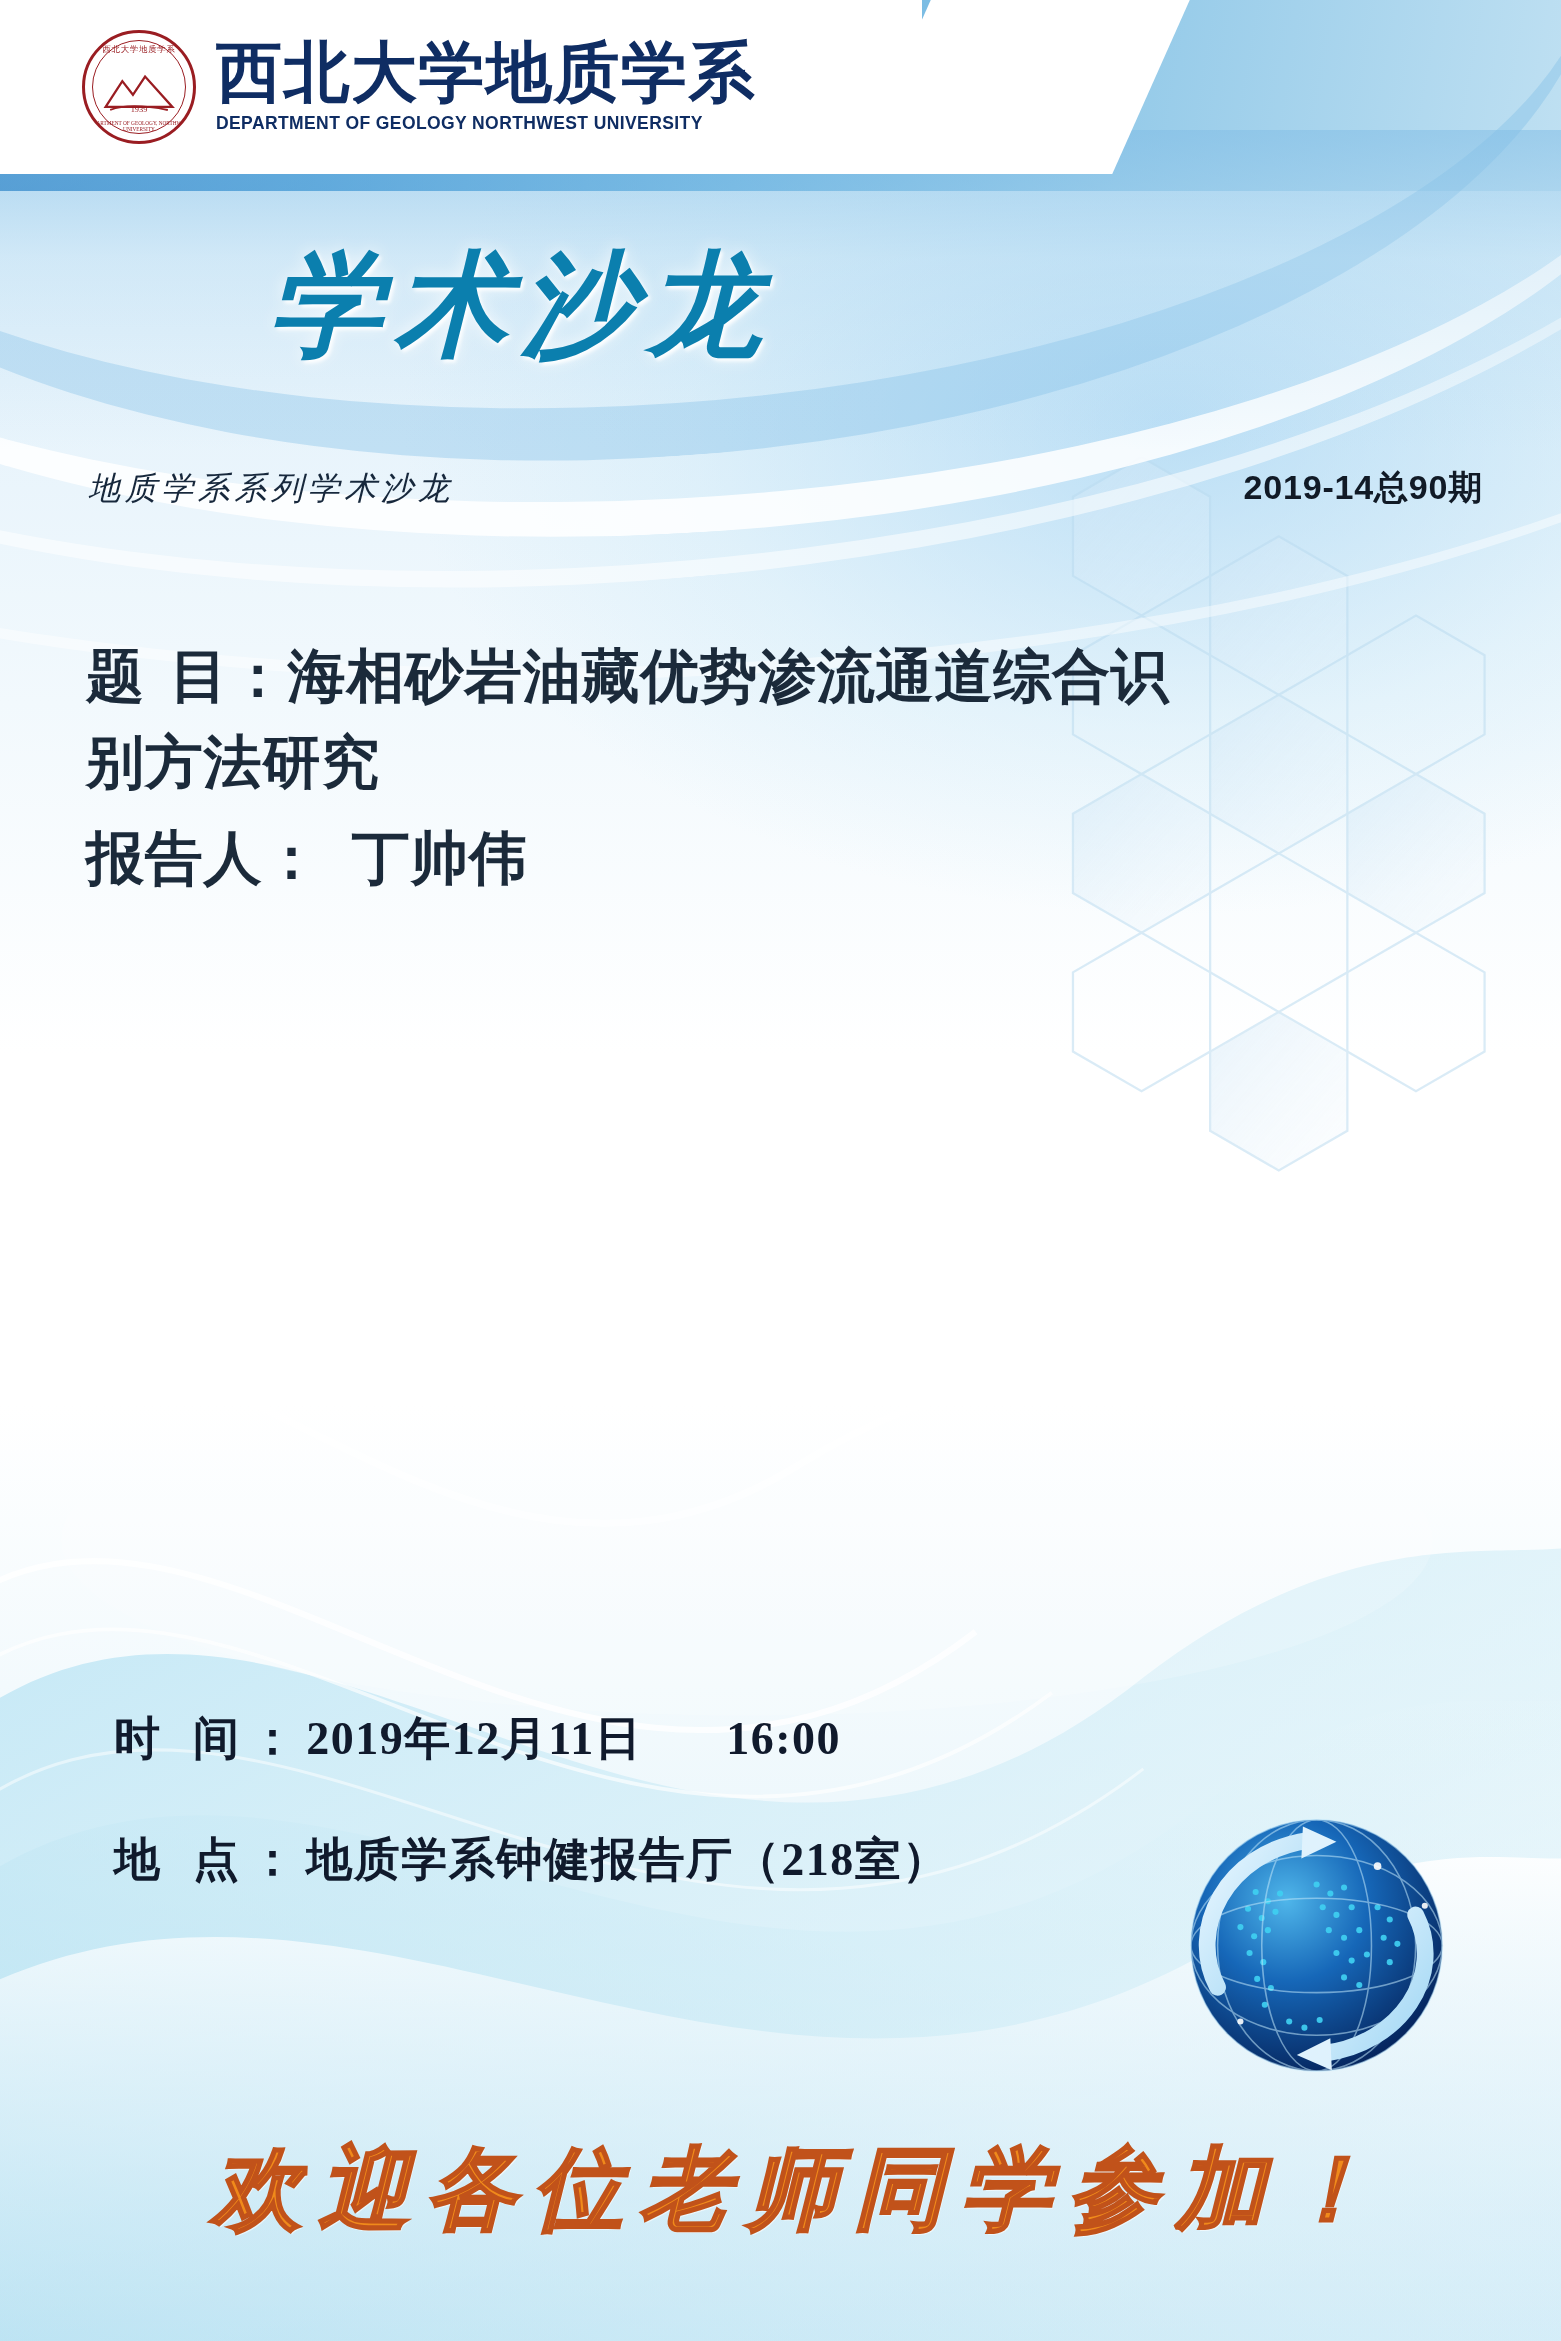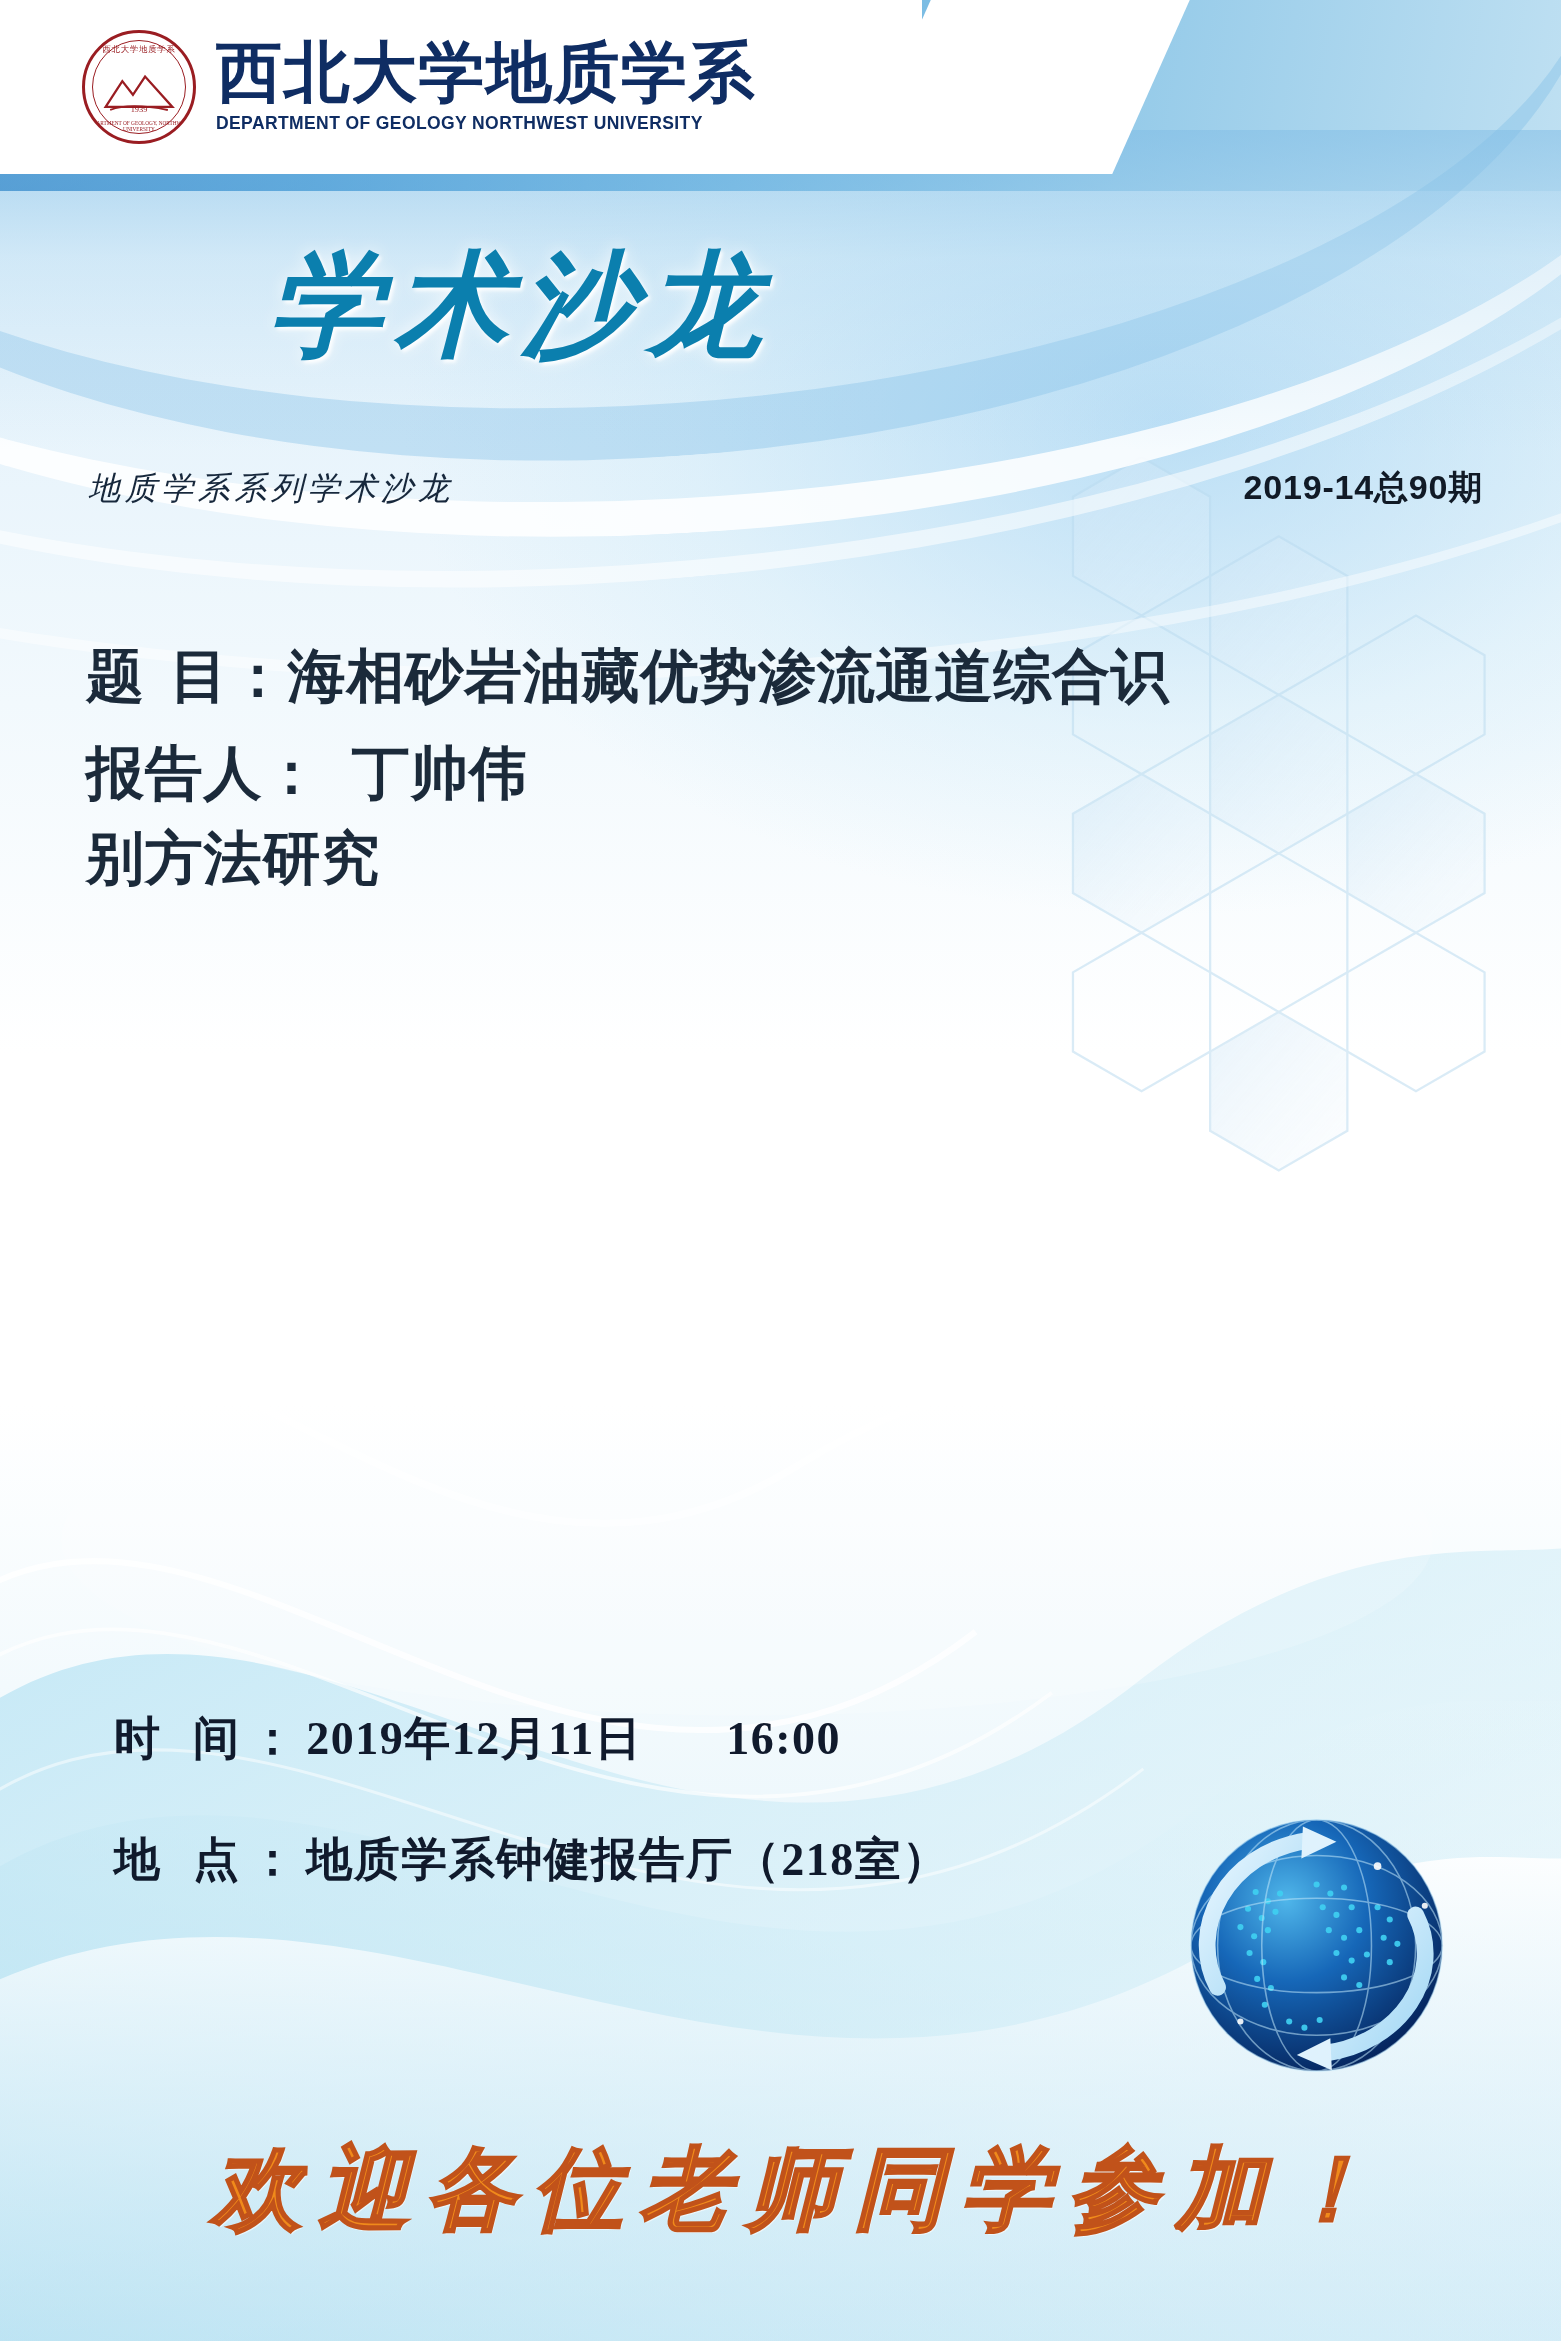--- a/index.html
+++ b/index.html
@@ -376,24 +376,24 @@
 
   <div class="series-row">
     <div class="series-label">地质学系系列学术沙龙</div>
     <div class="series-issue">2019-14总90期</div>
   </div>
 
   <div class="info">
     <div class="info-line">
       <span class="lead">题</span><span>目：</span><span>海相砂岩油藏优势渗流通道综合识</span>
     </div>
+    <div class="info-line">别方法研究</div>
     <div class="info-line speaker-line">
       <span>报告人：</span><span class="name">丁帅伟</span>
     </div>
-    <div class="info-line">别方法研究</div>
   </div>
 
   <svg class="globe" viewBox="0 0 480 420" xmlns="http://www.w3.org/2000/svg">
     <defs>
       <radialGradient id="gl" cx="38%" cy="32%" r="72%">
         <stop offset="0%" stop-color="#4fb6ea"></stop>
         <stop offset="45%" stop-color="#1667b8"></stop>
         <stop offset="100%" stop-color="#05245c"></stop>
       </radialGradient>
       <linearGradient id="arrowg" x1="0" y1="0" x2="1" y2="1">

